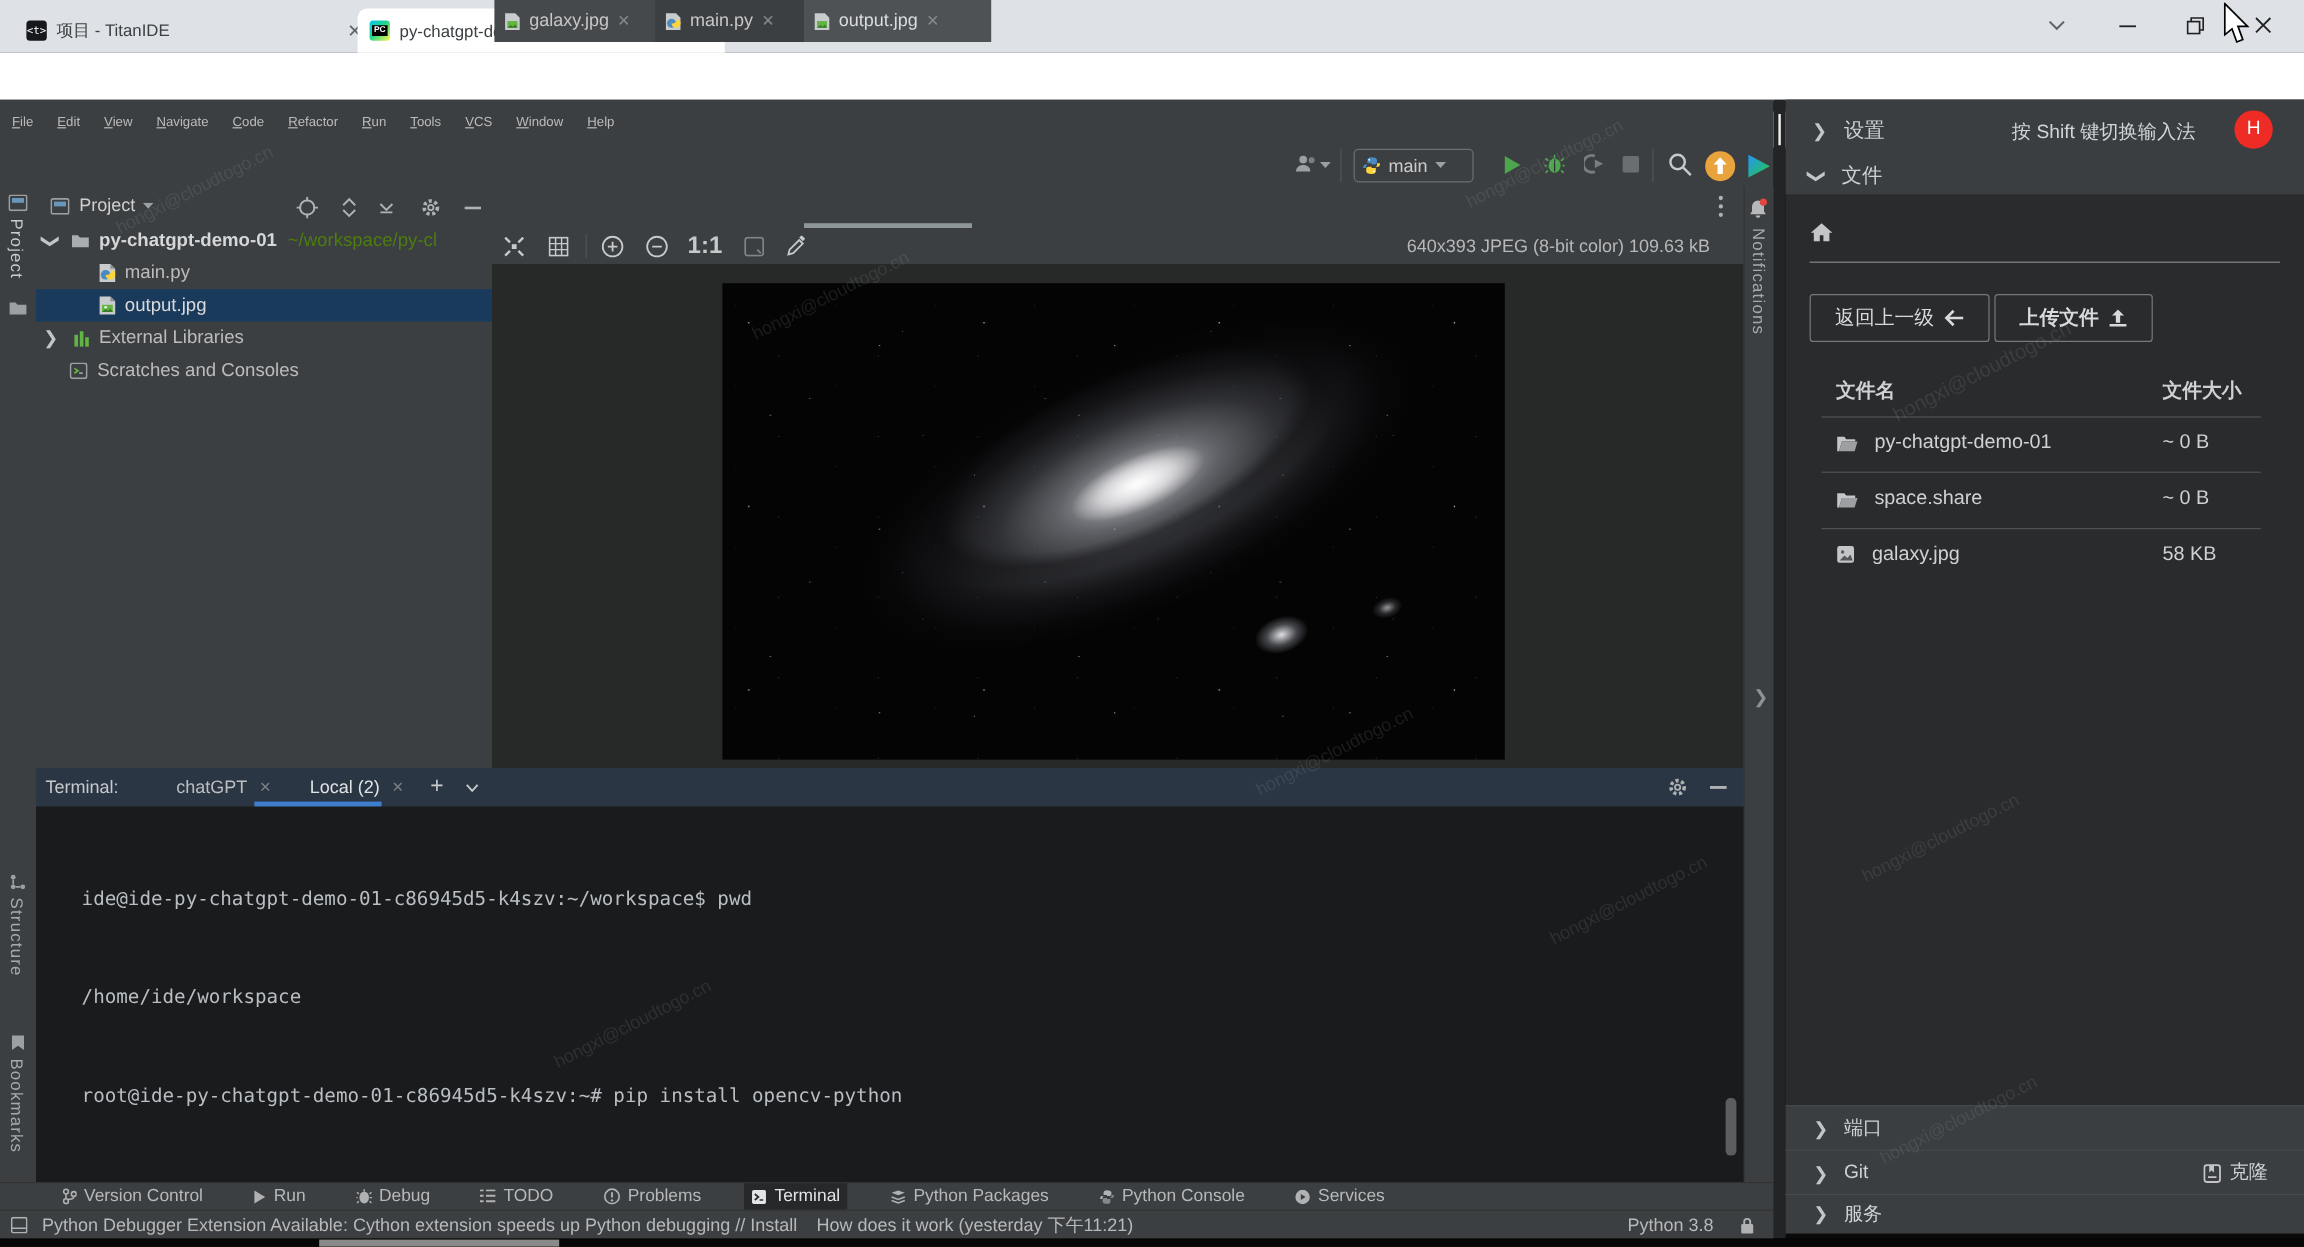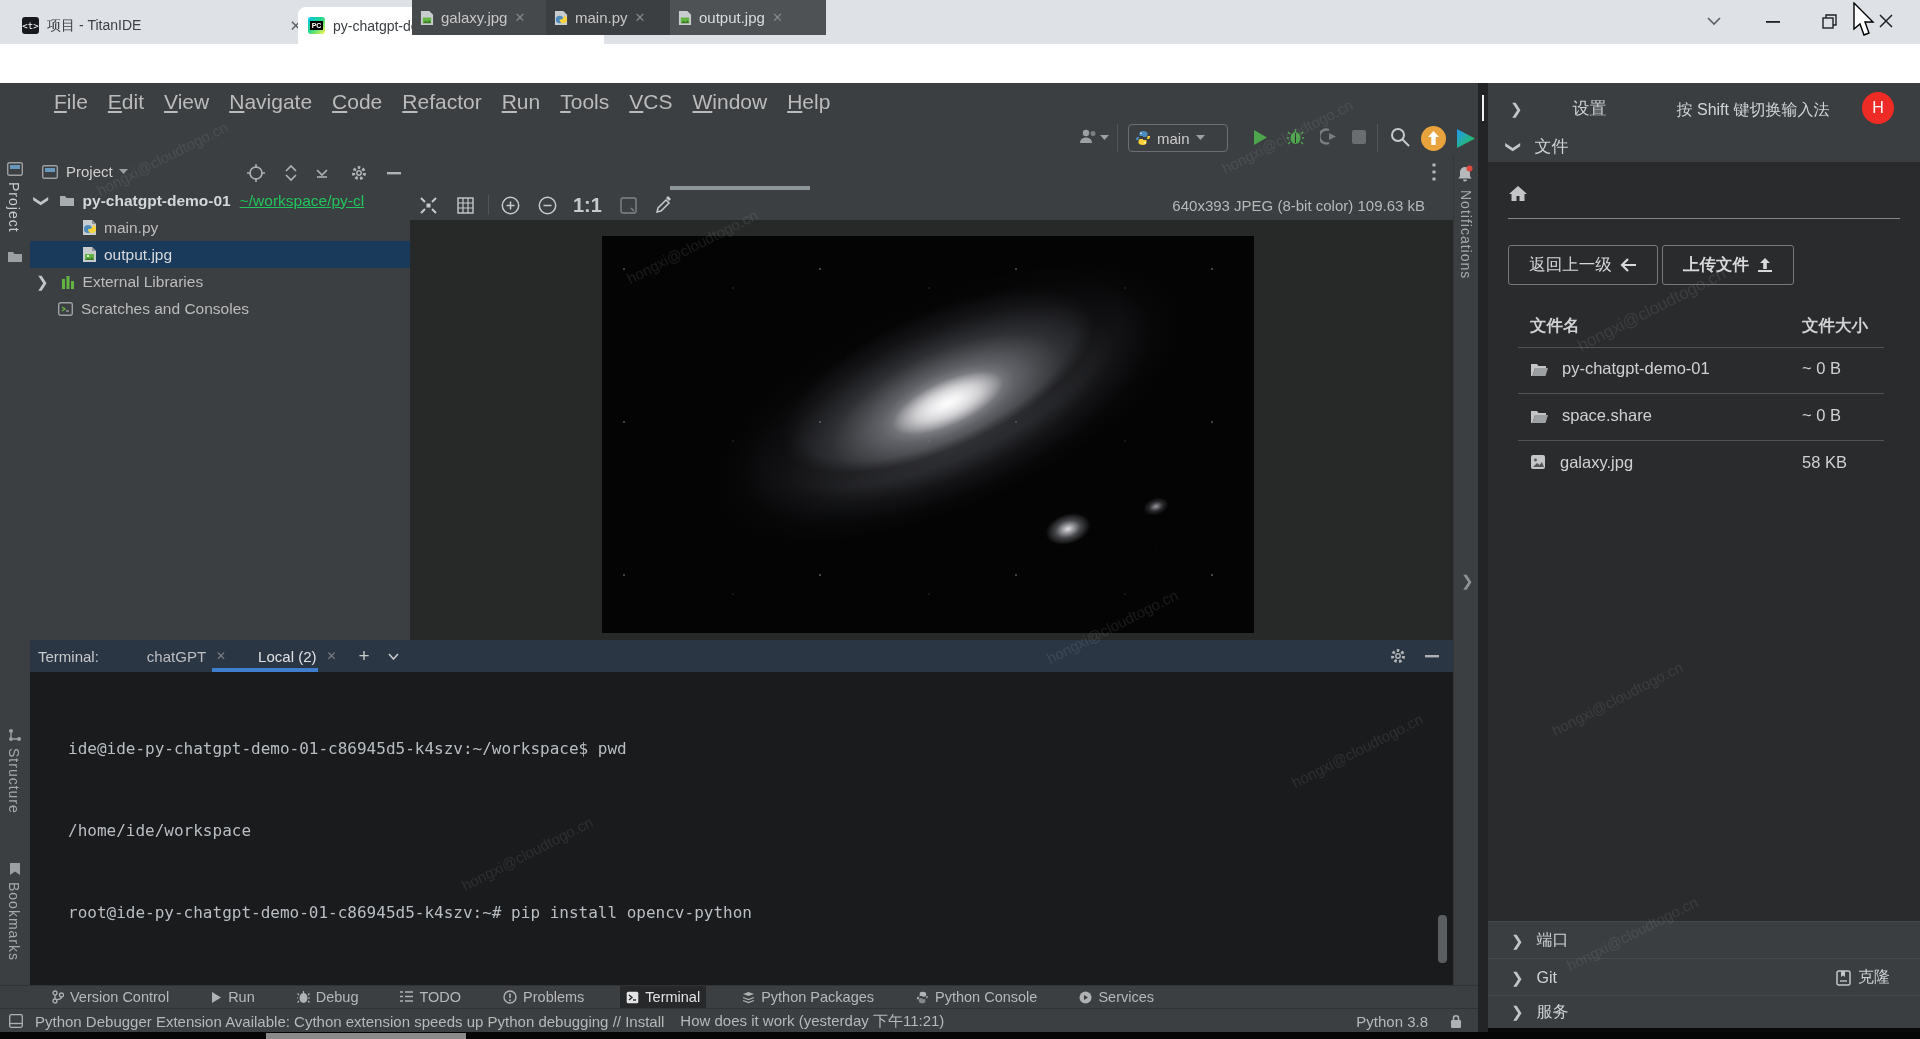--- a/index.html
+++ b/index.html
@@ -14,21 +14,21 @@
   .btab .ttl{white-space:nowrap;overflow:hidden;flex:1;margin:0 8px;}
   .tclose{color:#5f6368;font-size:15px;padding:0 2px;}
   .btoolbar{left:0;top:44px;width:1920px;height:39px;background:#ffffff;border-bottom:1px solid #d7dade;}
   .navbtn{color:#5f6368;}
   .urlpill{left:158px;top:49px;width:1370px;height:30px;border-radius:15px;background:#f1f3f4;display:flex;align-items:center;padding:0 14px;box-sizing:border-box;}
   .urltext{color:#202124;font-size:15.5px;margin-left:10px;white-space:nowrap;}
   .chromeicon{color:#5f6368;}
   .updatebtn{left:1828px;top:48px;height:30px;border:2px solid #d93025;border-radius:16px;display:flex;align-items:center;padding:0 8px 0 12px;background:#fff;color:#d93025;font-size:15px;gap:6px;}
   
   .ide-bg{left:0;top:83px;width:1478px;height:949px;background:#3c3f41;}
-  .menubar{left:0;top:83px;width:1478px;height:37px;display:flex;align-items:center;color:#bbb;font-size:21px;margin-left:44px;}
+  .menubar{left:0;top:83px;width:1478px;height:37px;display:flex;align-items:center;color:#bbb;font-size:11px;}
   .menuitem{display:inline-block;padding:0 10px;}
   .menuitem::first-letter{text-decoration:underline;}
   .runbox{left:1128px;top:124px;width:100px;height:28px;border:1px solid #6b6f72;border-radius:4px;display:flex;align-items:center;padding:0 6px;box-sizing:border-box;gap:6px;color:#ccc;}
   .stripe{background:#3c3f41;color:#9da0a2;}
   .vtext{writing-mode:vertical-rl;font-size:14px;color:#a7aaac;letter-spacing:1px;}
   .panel{left:30px;top:155px;width:380px;height:485px;background:#3c3f41;border-right:1px solid #323232;}
   .treerow{position:absolute;left:0;width:380px;height:27px;display:flex;align-items:center;font-size:15.5px;color:#bcbcbc;}
   .sel{background:#1a3a5c;}
   .tabsrow{left:410px;top:155px;width:1043px;height:35px;background:#3c3f41;border-bottom:1px solid #323232;}
   .etab{position:absolute;top:0;height:35px;display:flex;align-items:center;padding:0 8px;font-size:15px;color:#c7c7c7;gap:7px;}
@@ -285,21 +285,21 @@
 <svg class="abs" style="left:387px;top:172px;" width="14" height="3" viewBox="0 0 14 3">
     <rect width="14" height="2.4" fill="#afb1b3"></rect>
   </svg>
 
 <div class="abs treerow" style="top:187px;left:30px;">
   <span class="chev chevd" style="margin-left:6px;">❯</span>
   <svg style="margin-left:10px;" width="16" height="13" viewBox="0 0 16 13">
       <path d="M1 2h5l1.5 2H15v8H1z" fill="#a8adb0"></path>
     </svg>
   <span style="margin-left:8px;font-weight:bold;color:#d4d6d8;">py-chatgpt-demo-01</span>
-  <span style="margin-left:9px;color:#22c55e;text-decoration:underline;">~/workspace/py-cl</span>
+  <span style="margin-left:9px;color:#4d7c0f;">~/workspace/py-cl</span>
 </div>
 <div class="abs treerow" style="top:214px;left:30px;">
   <svg style="margin-left:52px;" width="15" height="17" viewBox="0 0 15 17">
       <path d="M1 1h9l4 4v11H1z" fill="#c9ccce"></path>
       <path d="M10 1l4 4h-4z" fill="#8c9093"></path>
       <circle cx="6" cy="10" r="4" fill="#4b8bbe"></circle>
       <path d="M6 10a4 4 0 0 0 4 4 4 4 0 0 0 .9-7.9A4 4 0 0 1 6 10z" fill="#ffd43b"></path>
     </svg>
   <span style="margin-left:7px;">main.py</span>
 </div>
@@ -534,21 +534,21 @@
 </div>
 
 <div class="abs" style="left:1478px;top:83px;width:10px;height:949px;background:#232425;"></div>
 <div class="abs" style="left:1482px;top:95px;width:2px;height:26px;background:#f0f0f0;"></div>
 
 <div class="abs rpanel">
   <div class="rphead"></div>
 
   <div class="abs flex" style="left:22px;top:14px;gap:14px;">
     <span class="chev">❯</span>
-    <span style="font-size:17px;margin-left:36px;">设置</span>
+    <span style="font-size:17px;">设置</span>
   </div>
   <div class="abs" style="left:170px;top:17px;width:190px;text-align:center;font-size:16px;color:#d2d4d6;">按 Shift 键切换输入法</div>
   <div class="abs" style="left:374px;top:9px;width:32px;height:32px;border-radius:50%;background:#ee2b24;color:#fff;display:flex;align-items:center;justify-content:center;font-size:16px;">H</div>
 
   <div class="abs flex" style="left:20px;top:52px;gap:14px;">
     <span class="chev chevd">❯</span>
     <span style="font-size:17px;">文件</span>
   </div>
 
   <svg class="abs" style="left:20px;top:102px;" width="20" height="17" viewBox="0 0 20 17">

